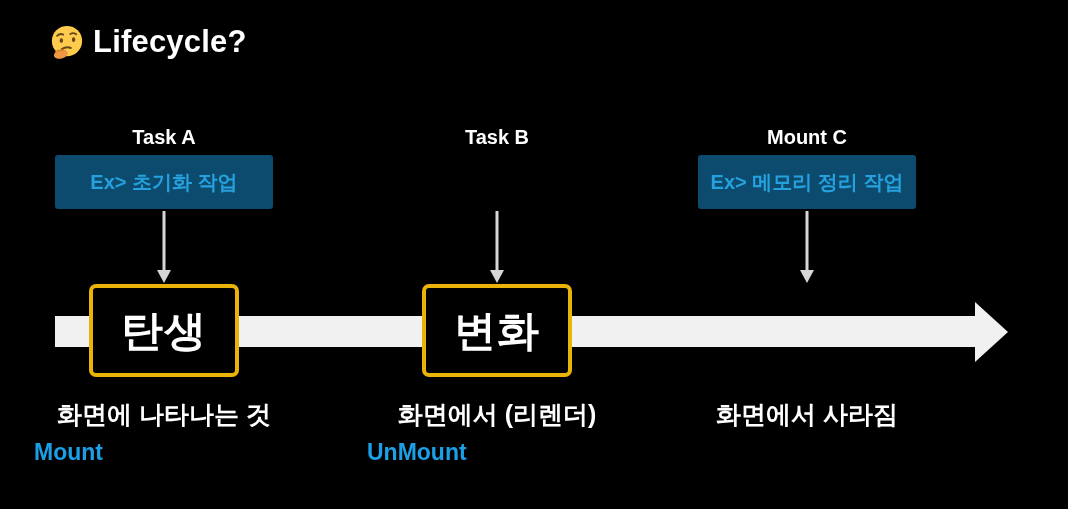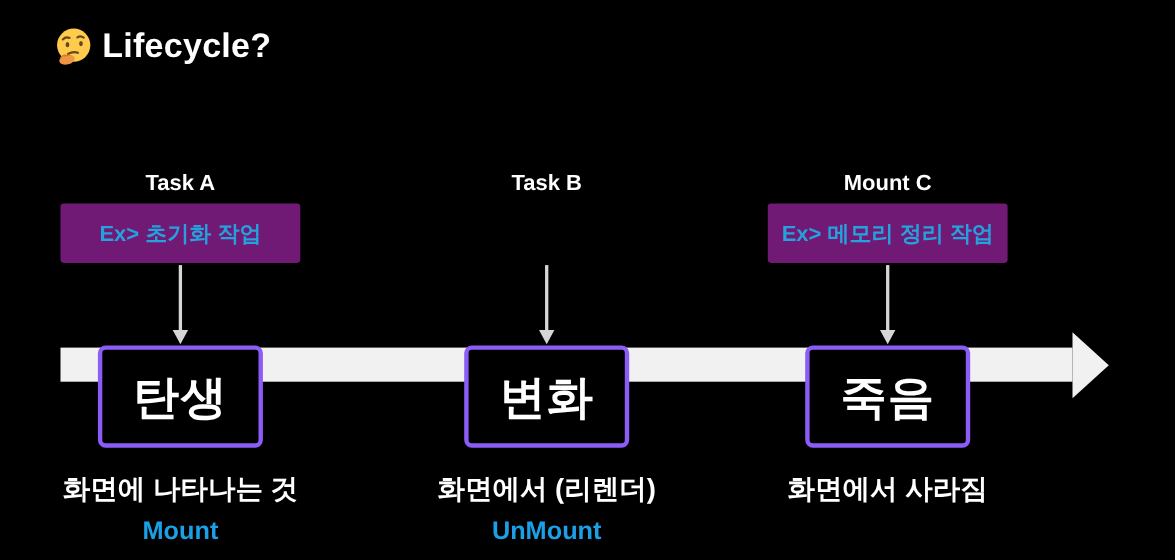--- a/index.html
+++ b/index.html
@@ -51,42 +51,41 @@
     z-index: 1;
   }
 
   
   .stage-col {
     position: absolute;
     top: 126px;
     width: 260px;
     height: 345px;
     z-index: 2;
-    margin-top: 30px;
   }
   .stage-col.col-0 { left: 34px; }
   .stage-col.col-1 { left: 367px; }
   .stage-col.col-2 { left: 677px; }
 
   .task-label {
     position: absolute;
     top: 0; left: 0; right: 0;
     text-align: center;
     color: #fff;
     font-size: 20px;
     font-weight: 700;
   }
   .example-box {
     position: absolute;
     top: 29px;
     left: 50%;
     transform: translateX(-50%);
     width: 218px;
     height: 54px;
-    background: #701a75;
+    background: #0c4a6e;
     border-radius: 3px;
     display: flex;
     align-items: center;
     justify-content: center;
   }
   .example-text {
     color: #25A2DE;
     font-size: 20px;
     font-weight: 700;
     white-space: nowrap;
@@ -111,21 +110,21 @@
     border-top: 13px solid #D6D6D6;
   }
   .stage-box {
     position: absolute;
     top: 158px;
     left: 50%;
     transform: translateX(-50%);
     width: 150px;
     height: 93px;
     background: #000;
-    border: 4px solid #8b5cf6;
+    border: 4px solid #eab308;
     border-radius: 7px;
     display: flex;
     align-items: center;
     justify-content: center;
   }
   .stage-name {
     color: #fff;
     font-size: 42px;
     font-weight: 800;
     letter-spacing: 1px;
@@ -139,21 +138,21 @@
     text-align: center;
     color: #fff;
     font-size: 25px;
     font-weight: 700;
     white-space: nowrap;
   }
   .stage-phase {
     position: absolute;
     top: 313px;
     left: 0; right: 0;
-    text-align: center;
+    text-align: left;
     color: #1BA0E8;
     font-size: 23px;
     font-weight: 700;
   }
 </style>
 </head>
 <body>
 
 <div class="slide">
 
@@ -201,19 +200,16 @@
     <div class="stage-phase">UnMount</div>
   </div>
 
   <div class="stage-col col-2">
     <div class="task-label">Mount C</div>
     <div class="example-box">
       <span class="example-text">Ex&gt; 메모리 정리 작업</span>
     </div>
     <div class="v-arrow-shaft"></div>
     <div class="v-arrow-head"></div>
-    <div class="stage-box">
-      <span class="stage-name">죽음</span>
-    </div>
     <div class="stage-caption">화면에서 사라짐</div>
   </div>
 
 </div>
 
 </body></html>

